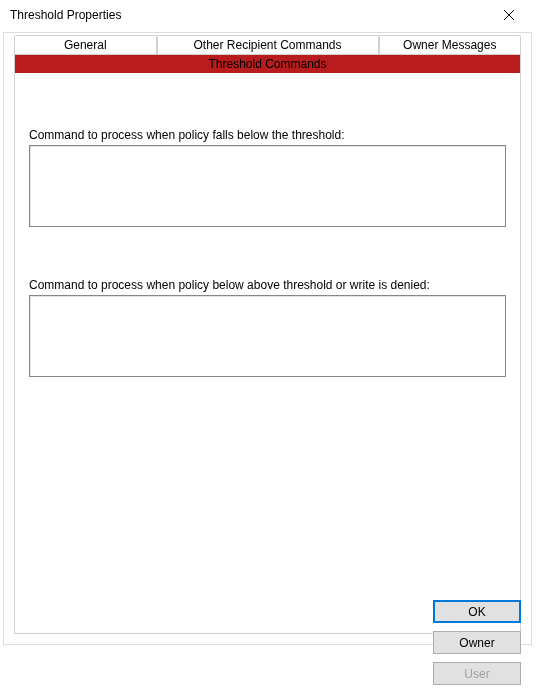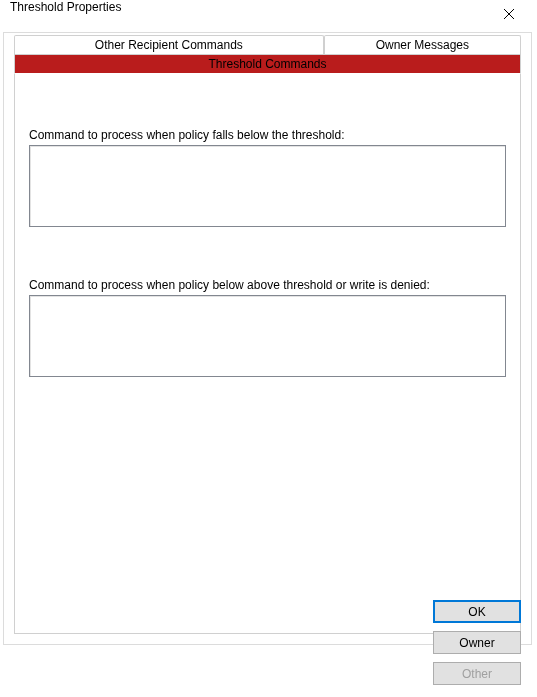--- a/index.html
+++ b/index.html
@@ -11,21 +11,21 @@
       margin: 0;
       padding: 0;
       background: #ffffff;
       width: 537px;
       height: 697px;
       overflow: hidden;
     }
     .titlebar {
       height: 30px;
       display: flex;
-      align-items: flex-start;
+      align-items: center;
       justify-content: space-between;
       padding: 0 8px 0 10px;
       background: #ffffff;
     }
     .close-btn {
       width: 40px;
       height: 28px;
       display: flex;
       align-items: center;
       justify-content: center;
@@ -138,20 +138,21 @@
     <svg viewBox="0 0 10 10">
       <line x1="0" y1="0" x2="10" y2="10" stroke="#000" stroke-width="1"></line>
       <line x1="10" y1="0" x2="0" y2="10" stroke="#000" stroke-width="1"></line>
     </svg>
   </div>
 </div>
 
 <div class="dialog-body">
   <div class="tab-strip">
     <div class="tab-row row1">
+      <div class="tab">General</div>
       <div class="tab" style="flex:1.6">Other Recipient Commands</div>
       <div class="tab">Owner Messages</div>
     </div>
     <div class="tab-row row2">
       <div class="tab active">Threshold Commands</div>
     </div>
   </div>
 
   <div class="tab-content">
     <div class="field-group">
@@ -161,14 +162,14 @@
     <div class="field-group">
       <label class="field-label">Command to process when policy below above threshold or write is denied:</label>
       <textarea class="cmd-textarea" style=""></textarea>
     </div>
   </div>
 </div>
 
 <div class="button-row">
   <button class="btn default">OK</button>
   <button class="btn">Owner</button>
-  <button class="btn disabled">Other</button>
+  <button class="btn disabled">User</button>
 </div>
 
 </body></html>

